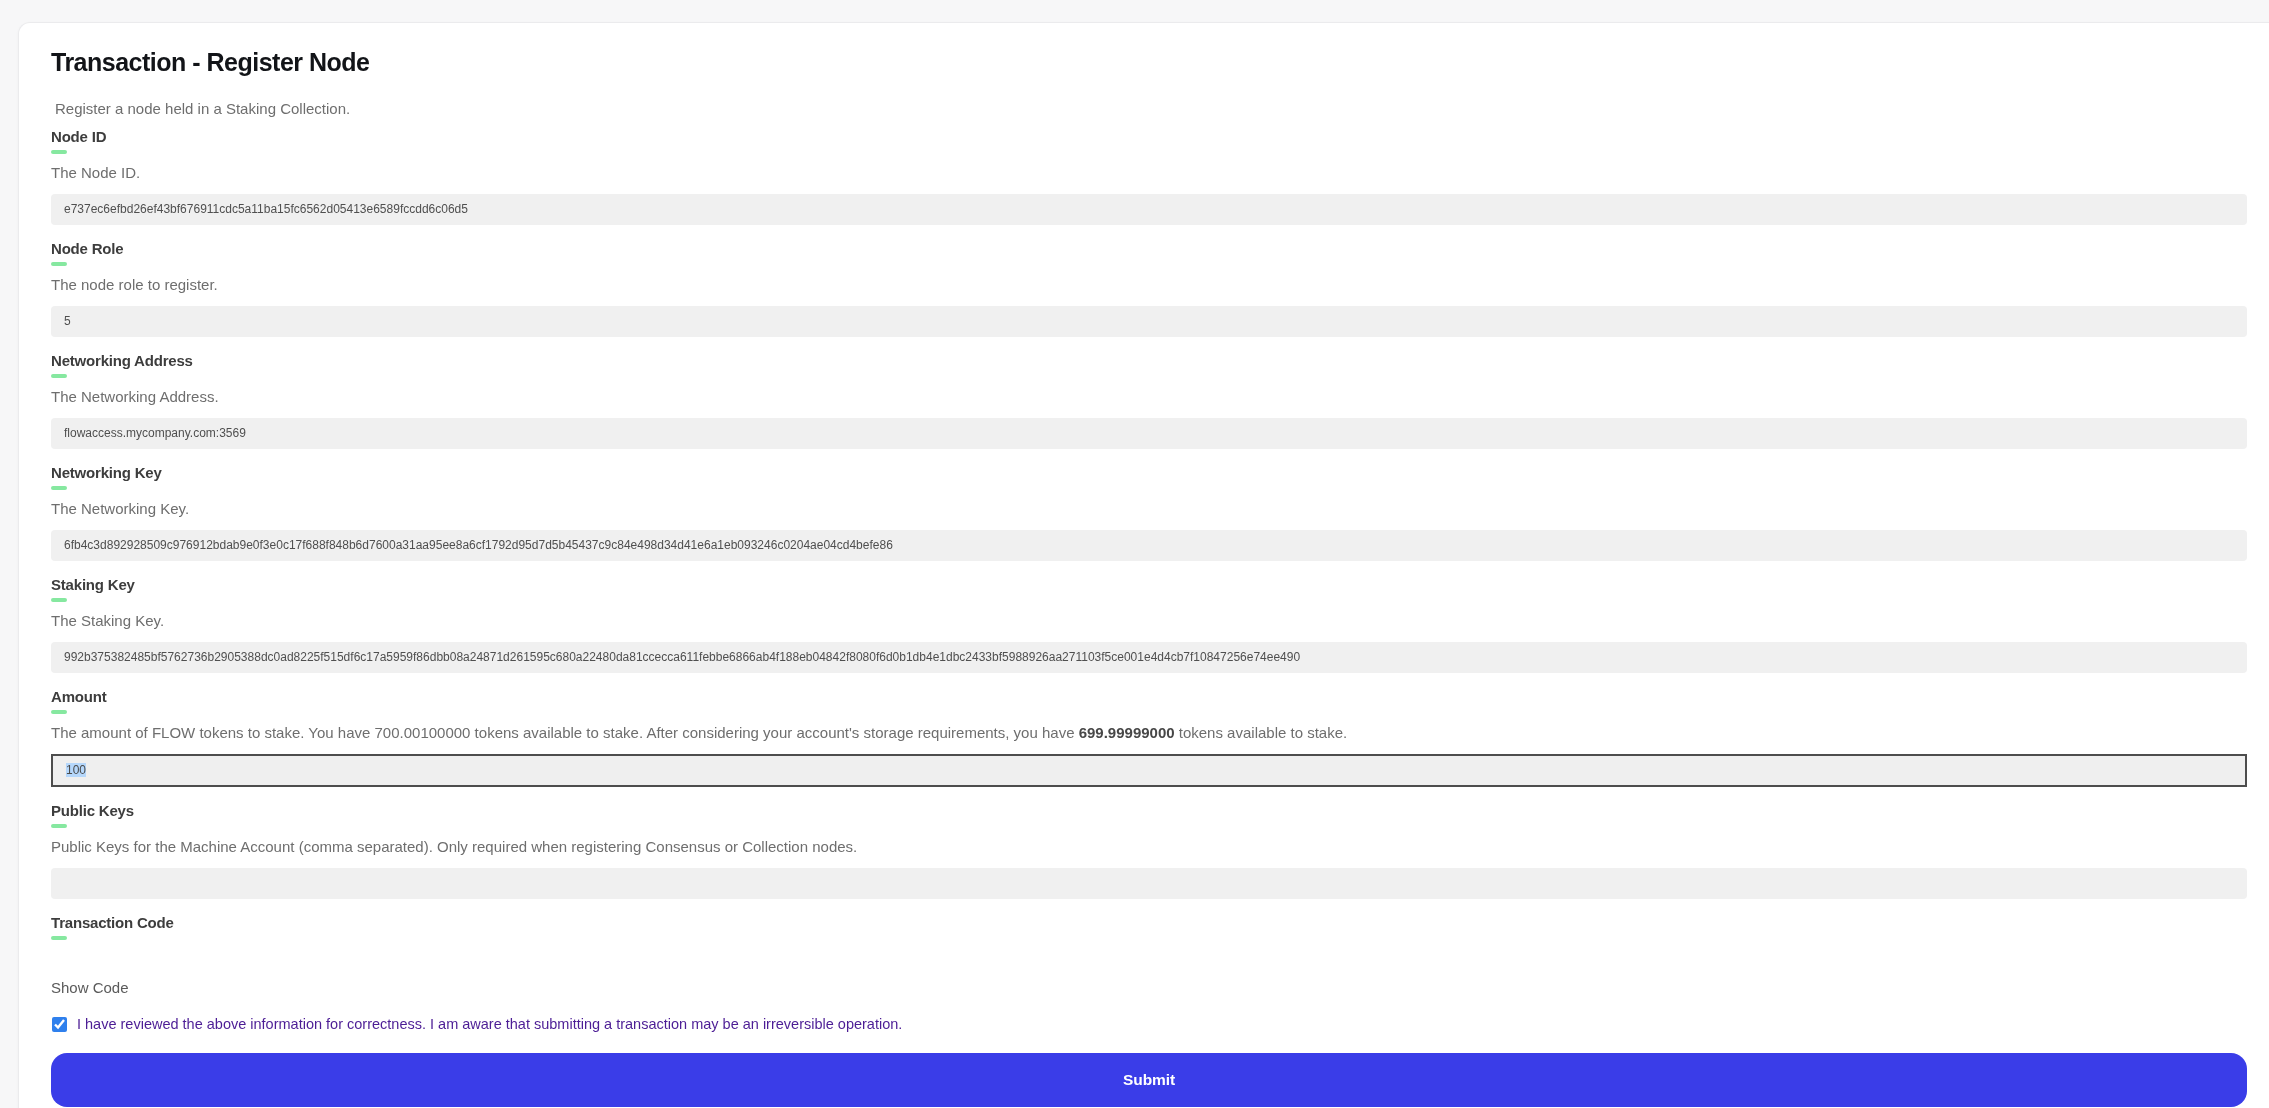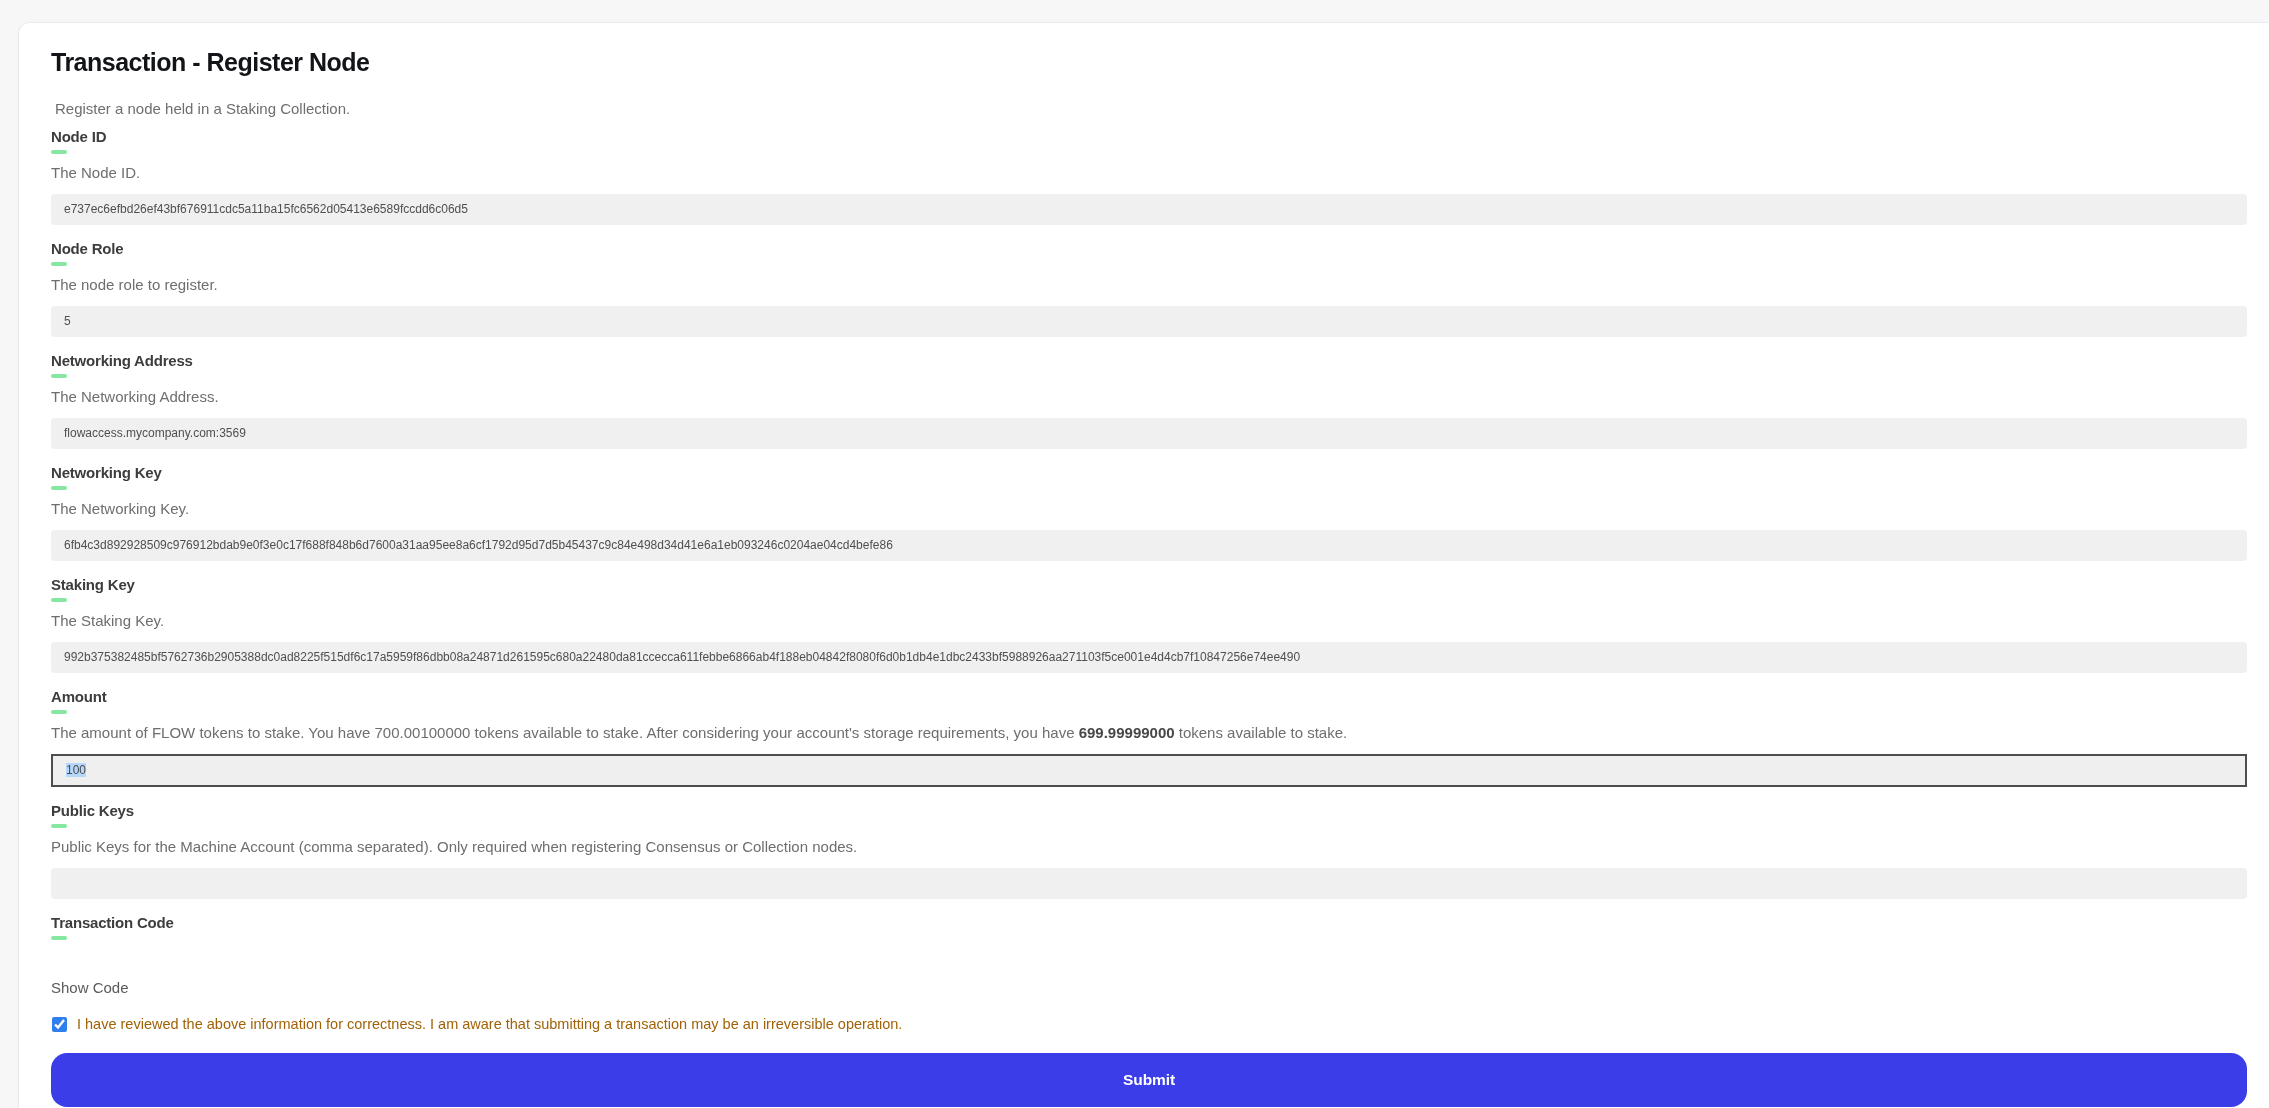--- a/index.html
+++ b/index.html
@@ -57,21 +57,21 @@
   }
   .show-code { color: #5a5a5a; cursor: pointer; margin-top: 38px; }
   .confirm-row {
     display: flex; align-items: center;
     margin-top: 18px; cursor: default;
   }
   .confirm-checkbox {
     width: 15px; height: 15px; margin: 0 10px 0 1px;
     accent-color: var(--checkbox-blue, #2f80ed);
   }
-  .confirm-text { font-size: 14.5px; line-height: 19px; color: #a16207; }
+  .confirm-text { font-size: 14.5px; line-height: 19px; color: #4c1d95; }
   .submit-btn {
     display: block; width: 100%; height: 54px;
     margin-top: 19px; border: none; border-radius: 16px;
     background: var(--submit-blue, #3a3de8);
     color: #ffffff; font-family: "Liberation Sans", sans-serif;
     font-size: 15.5px; font-weight: 700; letter-spacing: -0.1px;
     cursor: pointer;
   }
 </style>
 </head>

